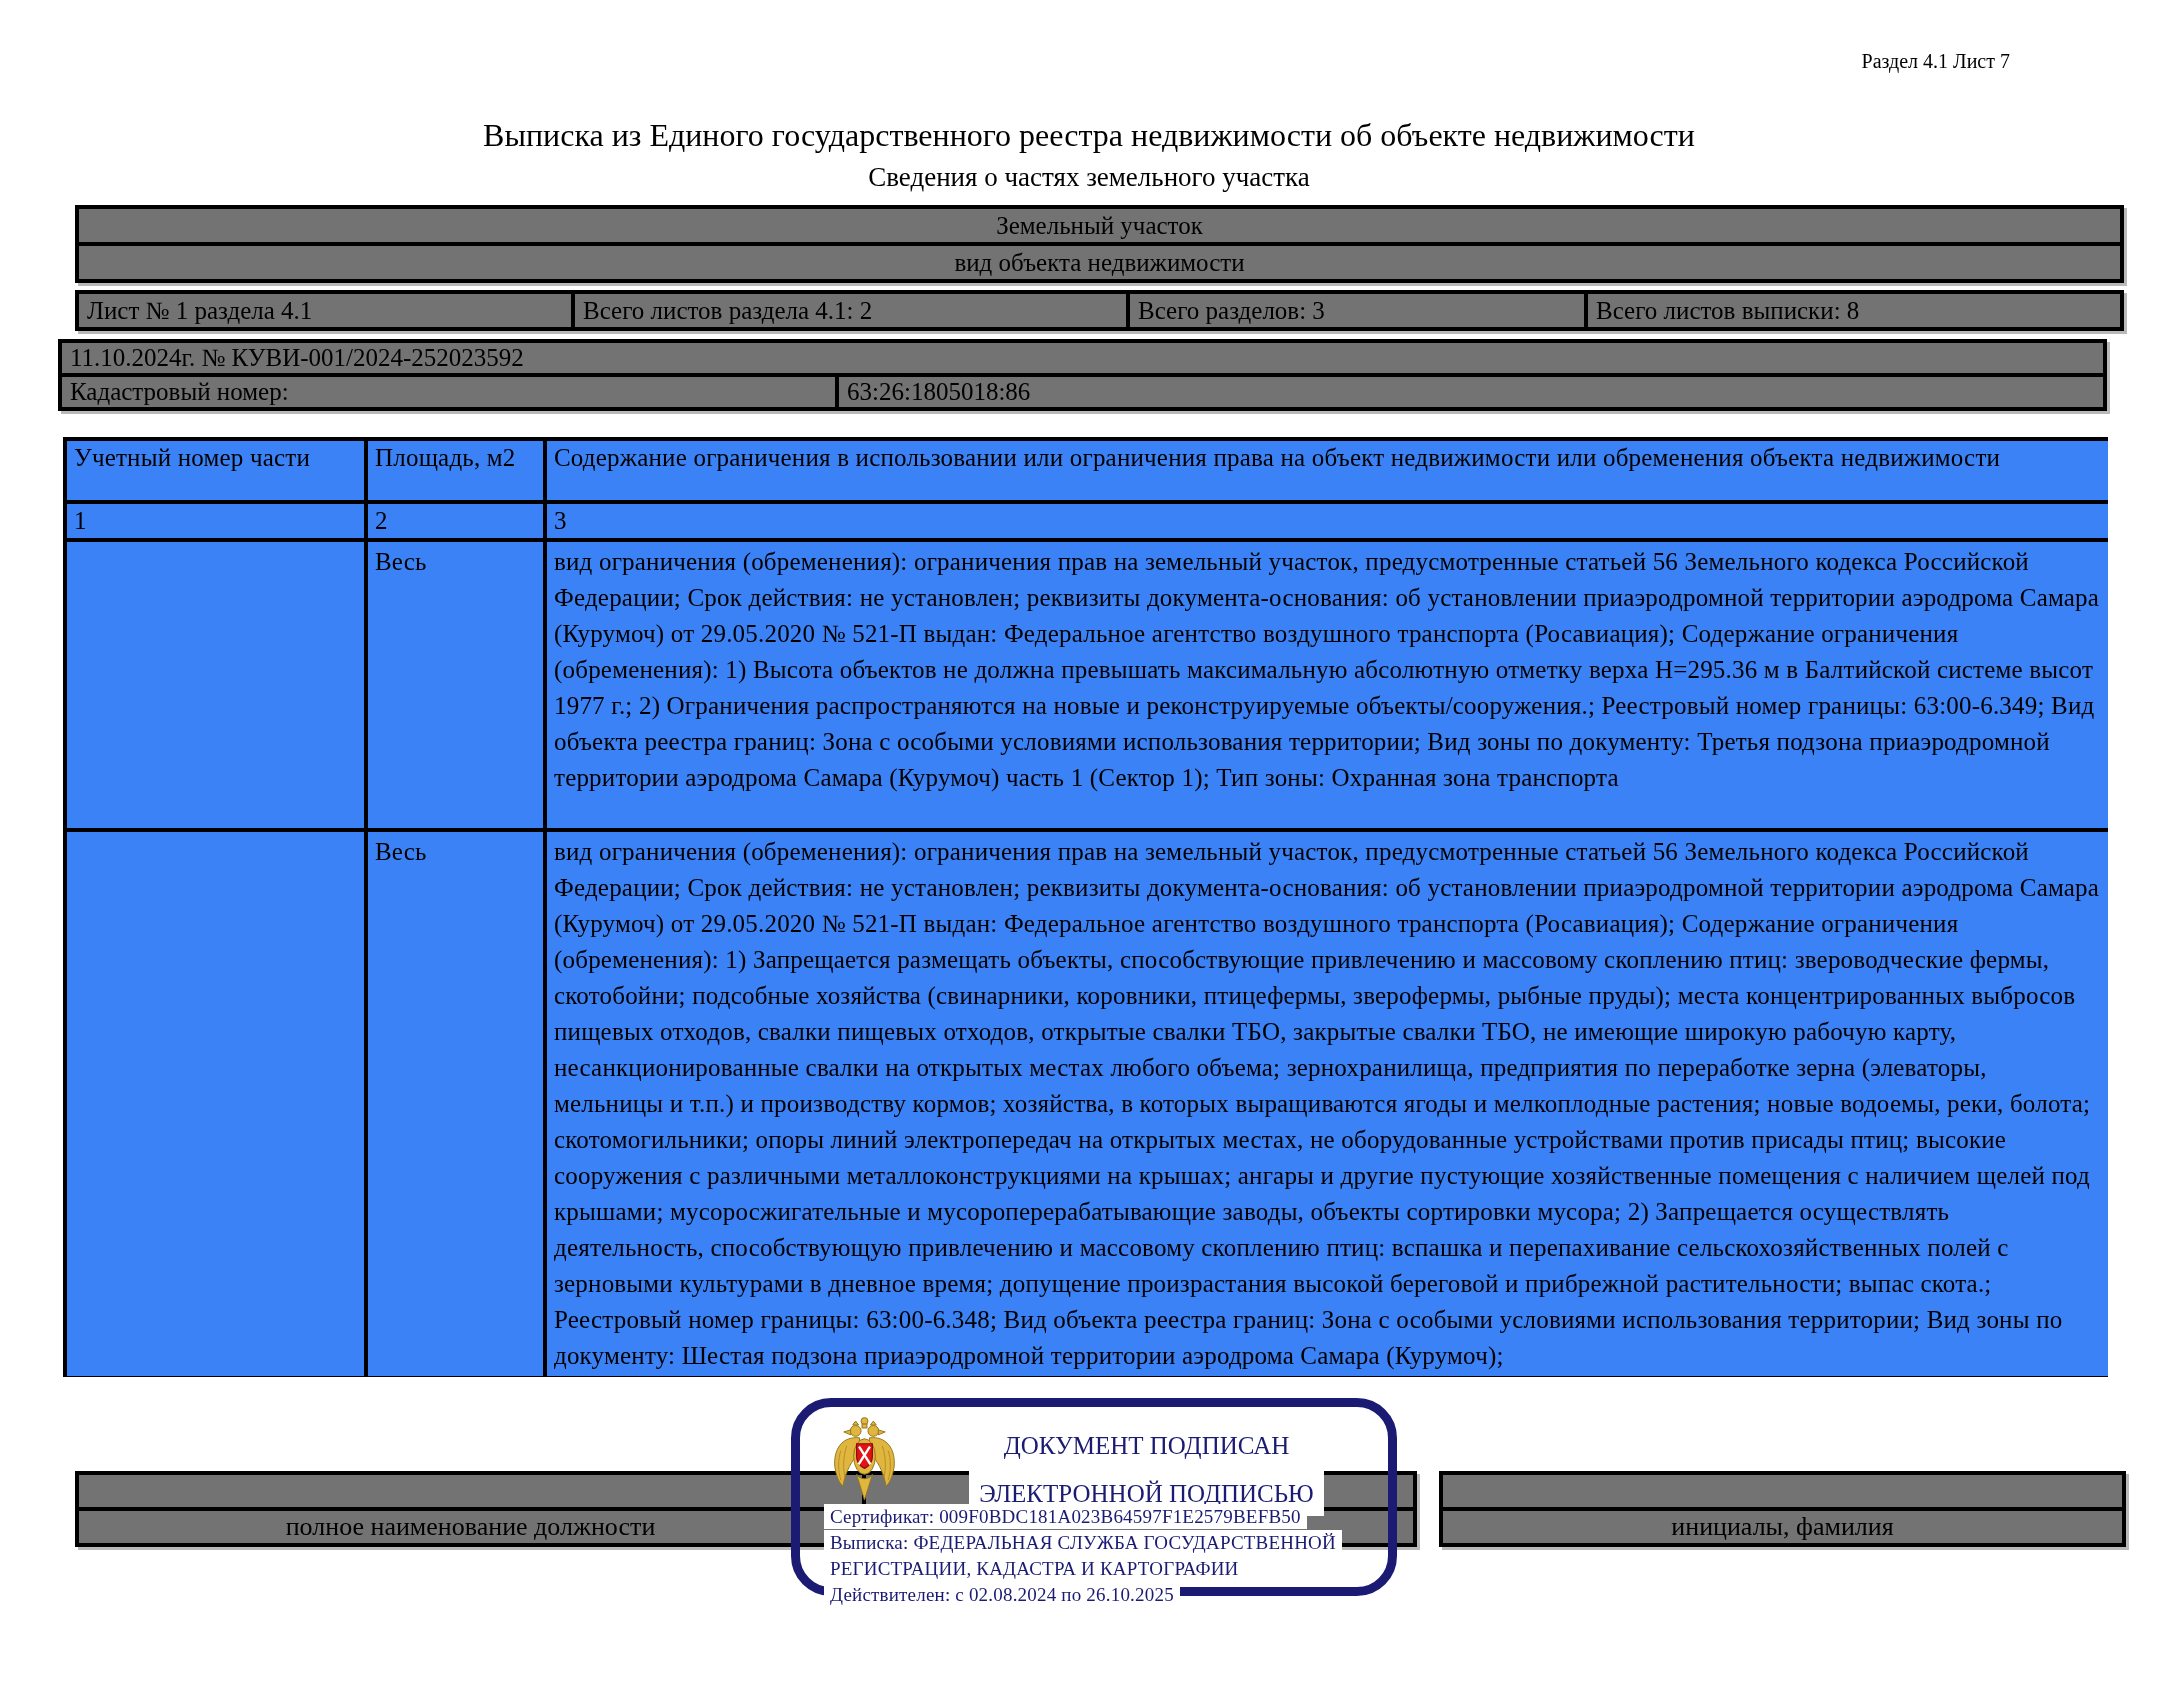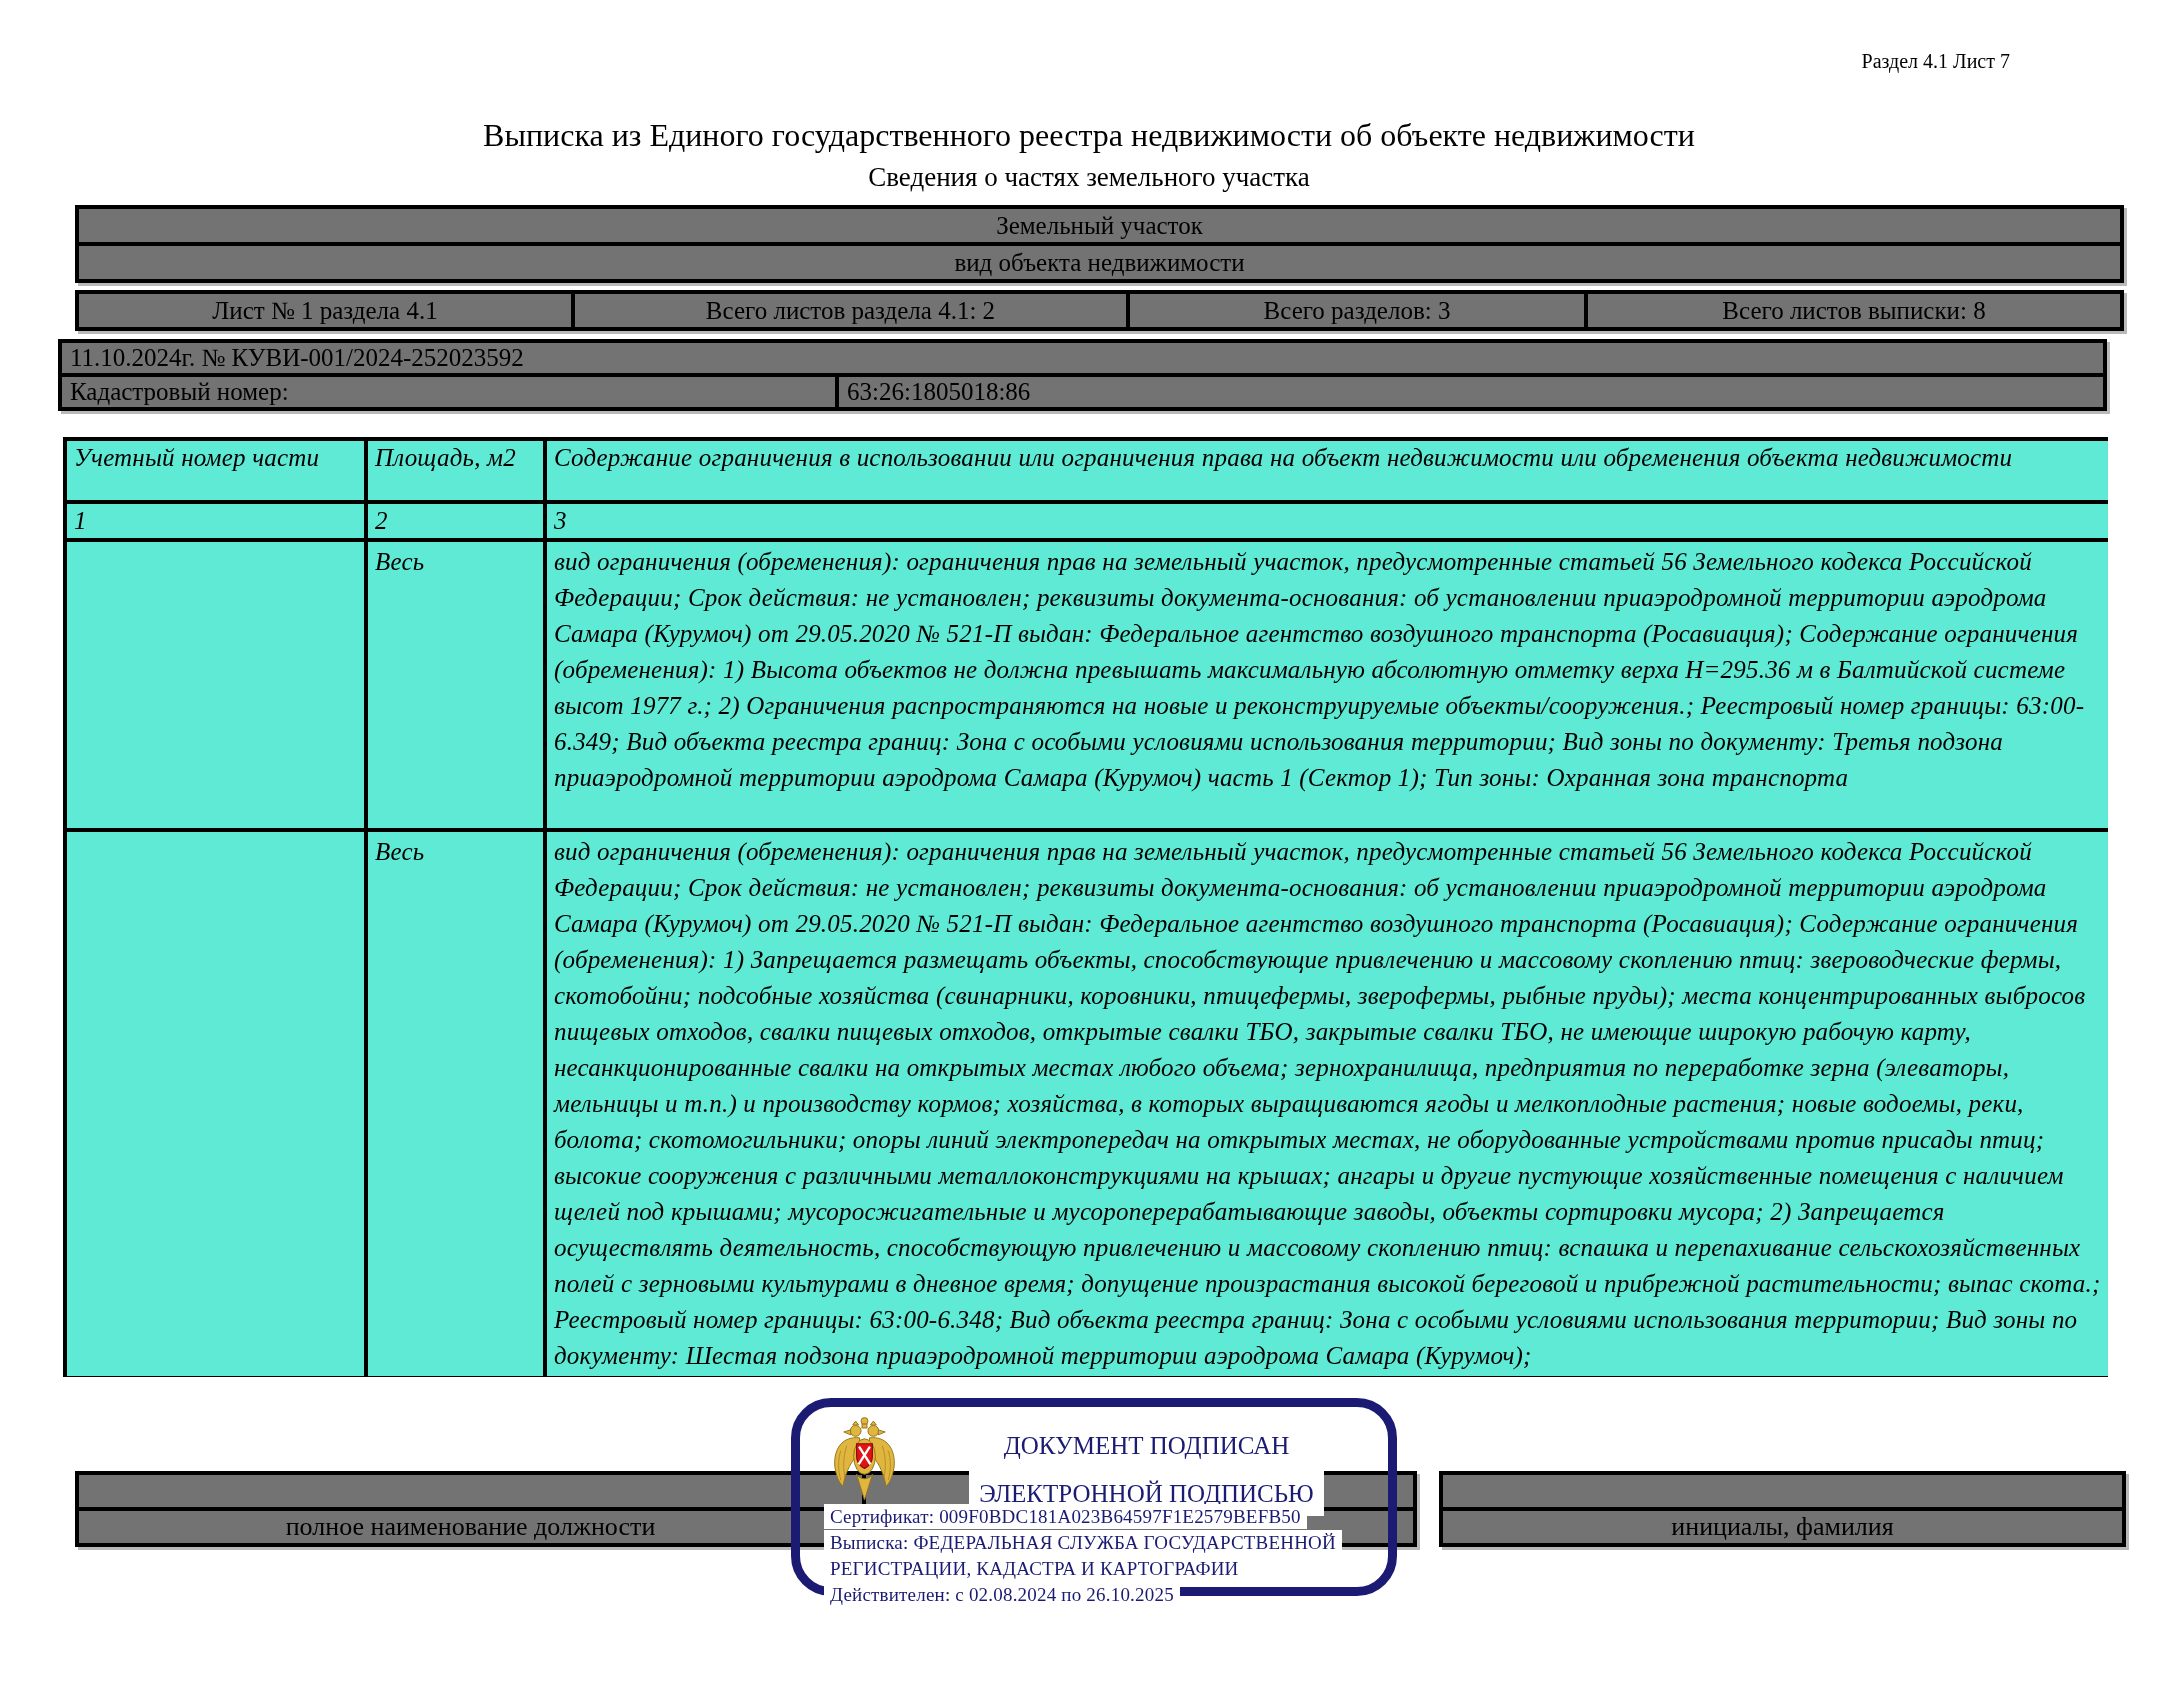--- a/index.html
+++ b/index.html
@@ -11,26 +11,26 @@
   .title{position:absolute;top:117px;left:0;width:2178px;text-align:center;font-size:32px;}
   .subtitle{position:absolute;top:162px;left:0;width:2178px;text-align:center;font-size:27px;}
 
   table.tbl{border-collapse:collapse;table-layout:fixed;position:absolute;background:#737373;
             box-shadow:3px 3px 0 #b9b9b9;margin-left:12px;}
   table.tbl td{border:4px solid #000;font-size:25px;padding:1px 8px;overflow:hidden;}
 
   .tblA{top:205px;left:63px;width:2045px;}
   .tblA td{text-align:center;height:31px;}
   .tblB{top:290px;left:63px;width:2045px;}
-  .tblB td{text-align:center;height:31px;}
+  .tblB td{height:31px;}
   .tblC{top:339px;left:46px;width:2045px;}
   .tblC td{text-align:left;height:28px;}
 
   .main-wrap{position:absolute;top:437px;left:63px;width:2045px;height:940px;overflow:hidden;}
-  .main-wrap table{border-collapse:collapse;table-layout:fixed;width:2045px;background:#5eead4;font-style:italic;}
+  .main-wrap table{border-collapse:collapse;table-layout:fixed;width:2045px;background:#3b82f6;}
   .main-wrap td{border:4px solid #000;border-bottom-color:#000;font-size:25px;letter-spacing:0.2px;
                 padding:2px 7px;vertical-align:top;line-height:36px;text-align:left;overflow:hidden;}
   .main-wrap tr.hdr td{line-height:30px;height:55px;}
   .main-wrap tr.numrow td{height:30px;line-height:30px;}
   .main-wrap tr.blk1 td{height:282px;}
 
   .foot{top:1471px;}
   .footL{left:63px;width:1339px;}
   .footR{left:1427px;width:683px;}
   table.foot td{height:30px;text-align:center;font-size:26px;}

